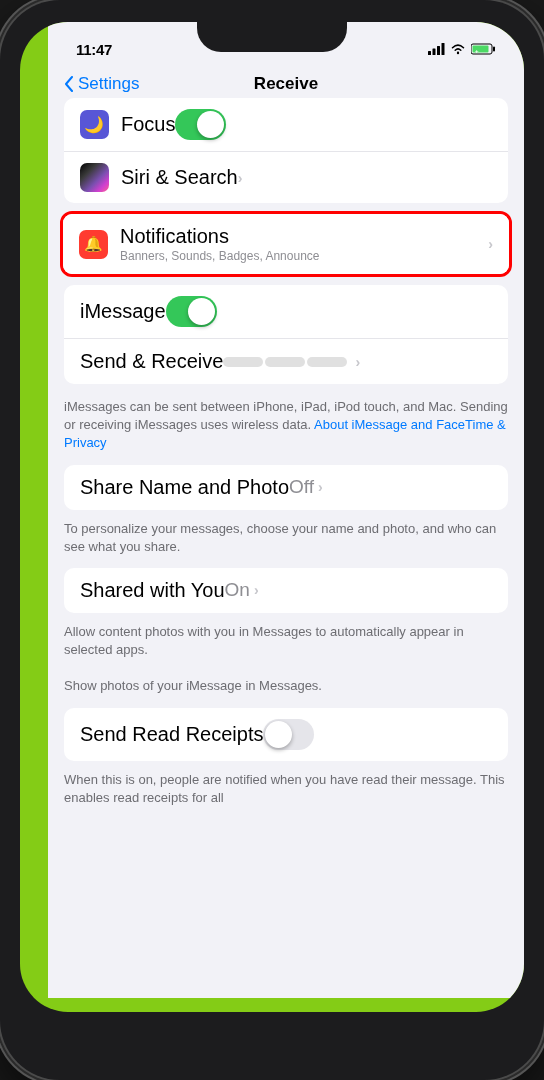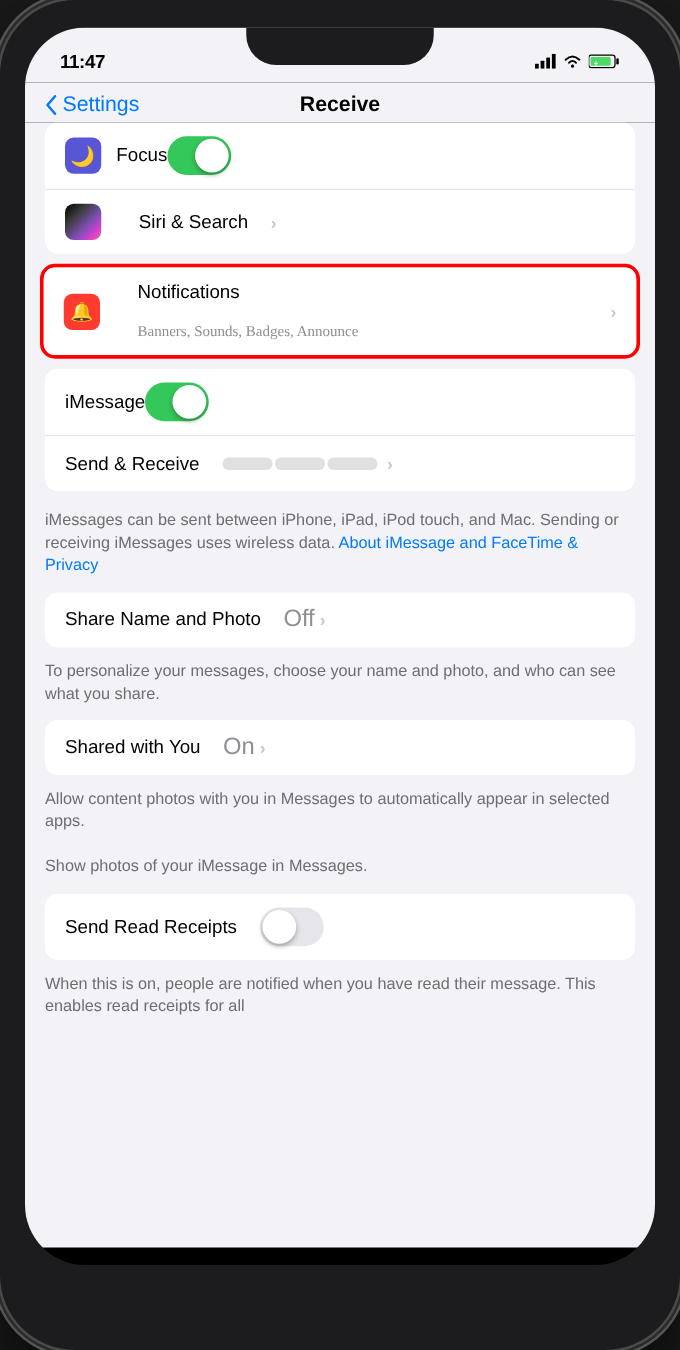--- a/index.html
+++ b/index.html
@@ -26,25 +26,26 @@
         0 20px 60px rgba(0,0,0,0.8);
       overflow: hidden;
       display: flex;
       flex-direction: column;
       align-items: center;
     }
 
     .phone-screen {
       width: 504px;
       height: 990px;
-      background: #000000;
+      background: #84cc16;
       border-radius: 48px;
       overflow: hidden;
       position: relative;
       margin-top: 22px;
+      padding-left: 28px;
     }
 
     
     .status-bar {
       height: 44px;
       background: #f2f2f7;
       display: flex;
       align-items: center;
       justify-content: space-between;
       padding: 10px 28px 0 28px;
@@ -130,21 +131,20 @@
       display: flex;
       align-items: center;
       padding: 11px 16px;
       min-height: 44px;
       border-bottom: 0.5px solid #e5e5ea;
       position: relative;
     }
 
     .card-row:last-child {
       border-bottom: none;
-      gap: 18px;
     }
 
     .row-icon {
       width: 29px;
       height: 29px;
       border-radius: 7px;
       margin-right: 12px;
       display: flex;
       align-items: center;
       justify-content: center;
@@ -157,29 +157,28 @@
 
     .icon-notifications {
       background: #ff3b30;
     }
 
     .row-text {
       flex: 1;
     }
 
     .row-title {
-      font-size: 15px;
+      font-size: 20px;
       color: #000;
     }
 
     .row-subtitle {
       font-size: 12px;
       color: #8e8e93;
-      margin-top: 16px;
-      font-family: Liberation Serif, serif;
+      margin-top: 1px;
     }
 
     .row-right {
       display: flex;
       align-items: center;
       gap: 4px;
     }
 
     .row-value {
       font-size: 19px;

